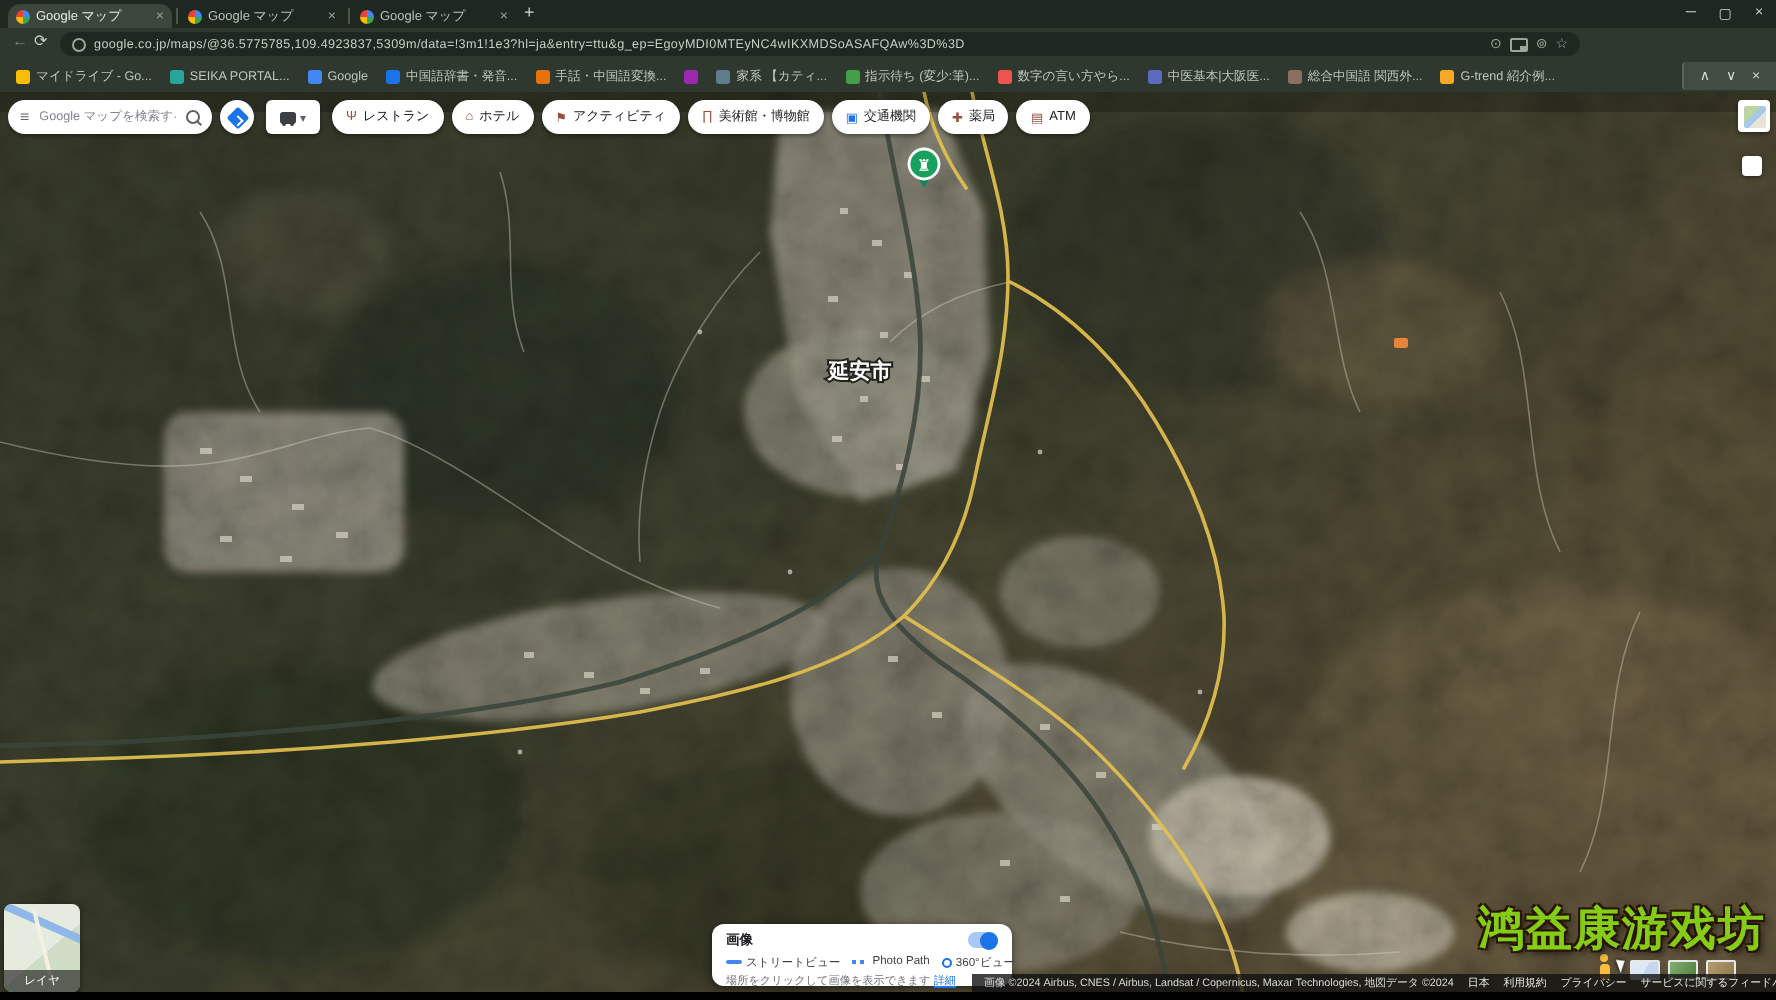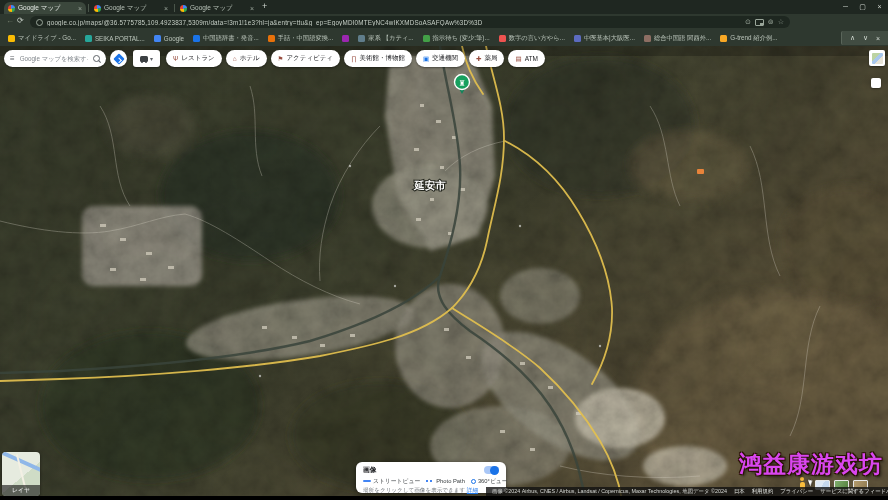--- a/index.html
+++ b/index.html
@@ -86,21 +86,21 @@
   .cursorw{width:0;height:0;border-left:4px solid #fff;border-top:2px solid transparent;border-bottom:5px solid transparent;transform:rotate(-20deg);margin:0 -2px 4px -1px;filter:drop-shadow(0 0 1px #000);}
   .thumb{width:15px;height:10px;border:1px solid #e8e8e8;border-radius:1px;box-sizing:border-box;}
   .th1{background:linear-gradient(120deg,#dfe9f5 0 50%,#c4d7ee 0);}
   .th2{background:linear-gradient(120deg,#7fae6e,#55803f);}
   .th3{background:linear-gradient(120deg,#b49b6e,#8f7a50);}
 
   .attribution{position:absolute;right:0;bottom:4px;width:402px;height:9px;background:rgba(18,18,18,.8);display:flex;align-items:center;gap:7px;padding:0 6px;box-sizing:border-box;font-size:5.4px;color:#d8dad6;white-space:nowrap;overflow:hidden;}
   .attribution .lnk{color:#e8eae6;}
   .black-strip{position:absolute;left:0;right:0;bottom:0;height:4px;background:#000;}
 
-  .watermark{position:absolute;right:5px;bottom:20px;font-size:23px;font-weight:bold;color:#d946ef;letter-spacing:1px;text-shadow:1px 1px 0 #2a1405,-1px -1px 0 #2a1405,1px -1px 0 #2a1405,-1px 1px 0 #2a1405,2px 2px 3px rgba(0,0,0,.6);z-index:9;}
+  .watermark{position:absolute;right:5px;bottom:20px;font-size:23px;font-weight:bold;color:#84cc16;letter-spacing:1px;text-shadow:1px 1px 0 #2a1405,-1px -1px 0 #2a1405,1px -1px 0 #2a1405,-1px 1px 0 #2a1405,2px 2px 3px rgba(0,0,0,.6);z-index:9;}
 </style>
 </head>
 <body>
 
 <div class="screen">
 
   <div class="titlebar">
     <div class="tab active" style="left:4px">
       <span class="fav"></span>
       <span class="t">Google マップ</span>

